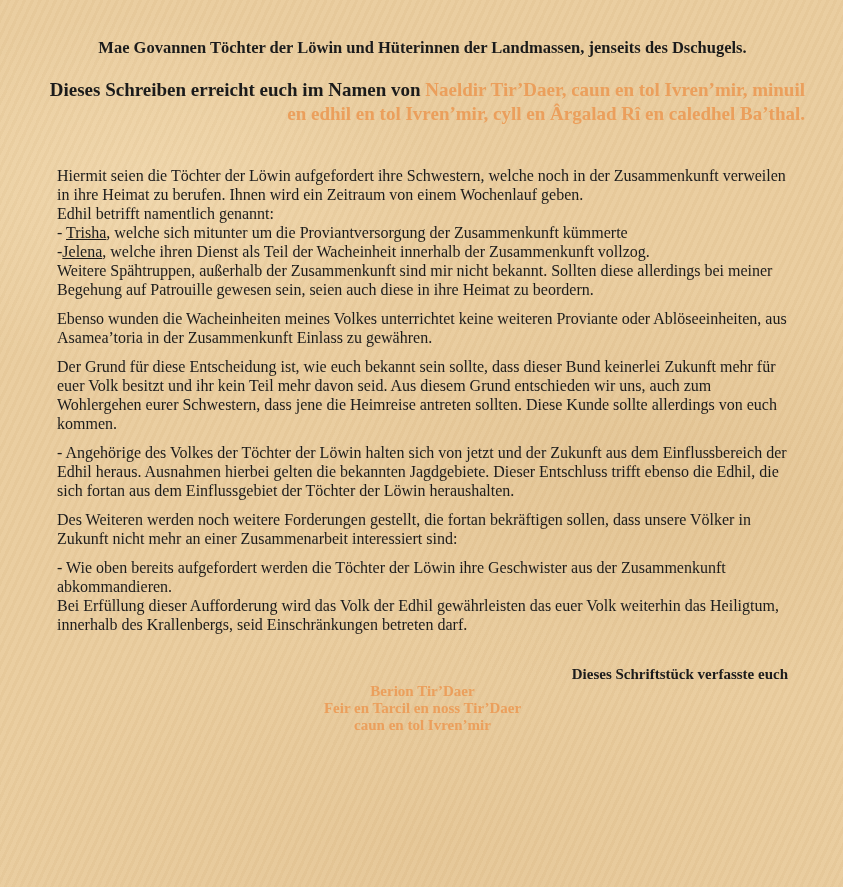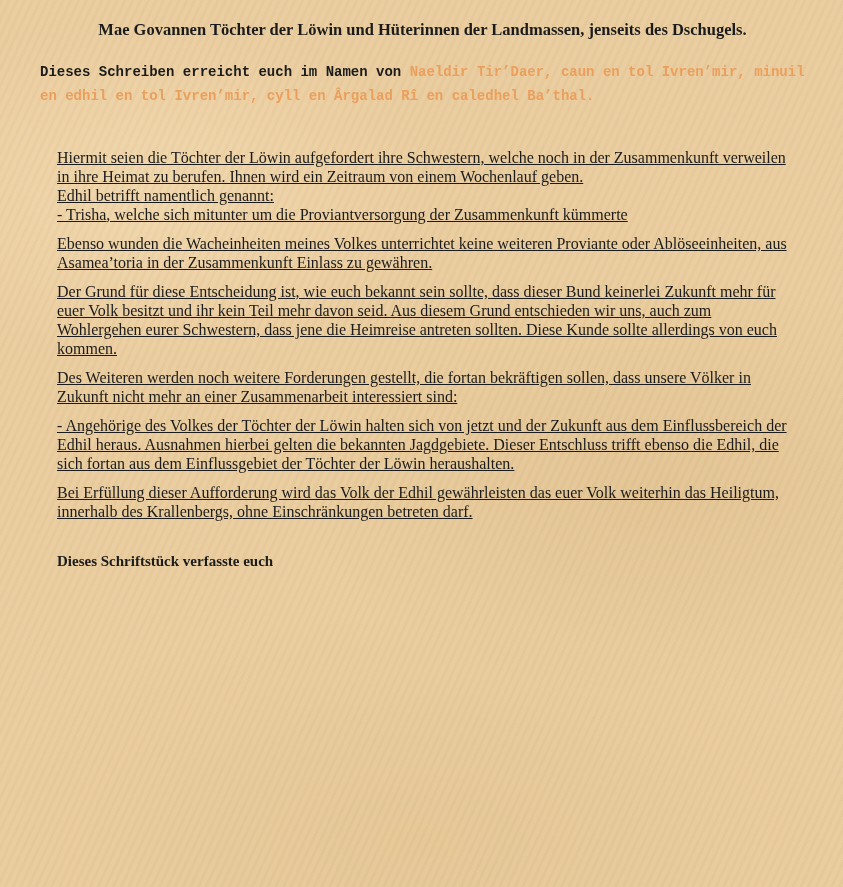--- a/index.html
+++ b/index.html
@@ -21,52 +21,50 @@
         rgba(255, 240, 210, 0.05) 3px, rgba(255, 240, 210, 0.05) 7px),
       radial-gradient(ellipse 420px 260px at 18% 22%, rgba(255, 238, 203, 0.30), rgba(255,238,203,0) 70%),
       radial-gradient(ellipse 500px 300px at 78% 55%, rgba(193, 152, 94, 0.16), rgba(193,152,94,0) 70%),
       radial-gradient(ellipse 600px 300px at 50% 95%, rgba(214, 176, 122, 0.22), rgba(214,176,122,0) 75%);
     font-family: "Liberation Serif", "DejaVu Serif", serif;
     color: var(--ink);
   }
   .doc {
     width: 843px;
     height: 887px;
-    padding: 20px 55px 0 57px;
+    padding: 38px 55px 0 57px;
   }
   .heading1 {
     margin: 0;
     text-align: center;
     font-weight: bold;
     font-size: 16.5px;
     line-height: 20px;
   }
   .heading2 {
     margin: 20px -17px 0 -17px; 
-    text-align: left;
+    text-align: right;
     font-weight: bold;
-    font-size: 14px;
+    font-size: 19px;
     line-height: 24px;
-    font-family: Liberation Mono, monospace;
   }
   .accent-text { color: var(--accent); }
   .letter-body {
     margin-top: 40px;
     width: 731px;
     font-size: 16px;
     line-height: 19px;
-    text-decoration: underline;
   }
   .para { margin: 0 0 10px 0; }
   .para:last-child { margin-bottom: 0; }
   .underline { text-decoration: underline; }
   .letter-footer { margin-top: 32px; }
   .closing {
     margin: 0;
-    text-align: left;
+    text-align: right;
     font-weight: bold;
     font-size: 15px;
     line-height: 17px;
   }
   .sig-line {
     text-align: center;
     font-weight: bold;
     font-size: 15px;
     line-height: 17px;
     color: var(--accent);
@@ -79,38 +77,46 @@
 
   <p class="heading1">Mae Govannen Töchter der Löwin und Hüterinnen der Landmassen, jenseits des Dschugels.</p>
 
   <p class="heading2"><span>Dieses Schreiben erreicht euch im Namen von </span><span class="accent-text">Naeldir Tir’Daer, caun en tol Ivren’mir, minuil en edhil en tol Ivren’mir, cyll en Ârgalad Rî en caledhel Ba’thal.</span></p>
 
   <div class="letter-body">
       <div class="para">
         <div class="line"><span>Hiermit seien die Töchter der Löwin aufgefordert ihre Schwestern, welche noch in der Zusammenkunft verweilen in ihre Heimat zu berufen. Ihnen wird ein Zeitraum von einem Wochenlauf geben.</span></div>
         <div class="line"><span>Edhil betrifft namentlich genannt:</span></div>
         <div class="line"><span>- </span><span class="underline">Trisha</span><span>, welche sich mitunter um die Proviantversorgung der Zusammenkunft kümmerte</span></div>
+        <div class="line"><span>-</span><span class="underline">Jelena</span><span>, welche ihren Dienst als Teil der Wacheinheit innerhalb der Zusammenkunft vollzog.</span></div>
+        <div class="line"><span>Weitere Spähtruppen, außerhalb der Zusammenkunft sind mir nicht bekannt. Sollten diese allerdings bei meiner Begehung auf Patrouille gewesen sein, seien auch diese in ihre Heimat zu beordern.</span></div>
       </div>
       <div class="para">
         <div class="line"><span>Ebenso wunden die Wacheinheiten meines Volkes unterrichtet keine weiteren Proviante oder Ablöseeinheiten, aus Asamea’toria in der Zusammenkunft Einlass zu gewähren.</span></div>
       </div>
       <div class="para">
         <div class="line"><span>Der Grund für diese Entscheidung ist, wie euch bekannt sein sollte, dass dieser Bund keinerlei Zukunft mehr für euer Volk besitzt und ihr kein Teil mehr davon seid. Aus diesem Grund entschieden wir uns, auch zum Wohlergehen eurer Schwestern, dass jene die Heimreise antreten sollten. Diese Kunde sollte allerdings von euch kommen.</span></div>
       </div>
       <div class="para">
-        <div class="line"><span>Des Weiteren werden noch weitere Forderungen gestellt, die fortan bekräftigen sollen, dass unsere Völker in Zukunft nicht mehr an einer Zusammenarbeit interessiert sind:</span></div>
+        <div class="line"><span>- Angehörige des Volkes der Töchter der Löwin halten sich von jetzt und der Zukunft aus dem Einflussbereich der Edhil heraus. Ausnahmen hierbei gelten die bekannten Jagdgebiete. Dieser Entschluss trifft ebenso die Edhil, die sich fortan aus dem Einflussgebiet der Töchter der Löwin heraushalten.</span></div>
       </div>
       <div class="para">
-        <div class="line"><span>- Angehörige des Volkes der Töchter der Löwin halten sich von jetzt und der Zukunft aus dem Einflussbereich der Edhil heraus. Ausnahmen hierbei gelten die bekannten Jagdgebiete. Dieser Entschluss trifft ebenso die Edhil, die sich fortan aus dem Einflussgebiet der Töchter der Löwin heraushalten.</span></div>
+        <div class="line"><span>Des Weiteren werden noch weitere Forderungen gestellt, die fortan bekräftigen sollen, dass unsere Völker in Zukunft nicht mehr an einer Zusammenarbeit interessiert sind:</span></div>
       </div>
       <div class="para">
       </div>
       <div class="para">
-        <div class="line"><span>Bei Erfüllung dieser Aufforderung wird das Volk der Edhil gewährleisten das euer Volk weiterhin das Heiligtum, innerhalb des Krallenbergs, ohne Einschränkungen betreten darf.</span></div>
+        <div class="line"><span>- Wie oben bereits aufgefordert werden die Töchter der Löwin ihre Geschwister aus der Zusammenkunft abkommandieren.</span></div>
+        <div class="line"><span>Bei Erfüllung dieser Aufforderung wird das Volk der Edhil gewährleisten das euer Volk weiterhin das Heiligtum, innerhalb des Krallenbergs, seid Einschränkungen betreten darf.</span></div>
       </div>
     </div>
 
   <div class="letter-footer">
     <p class="closing">Dieses Schriftstück verfasste euch</p>
+    <div id="signatories">
+        <div class="sig-line">Berion Tir’Daer</div>
+        <div class="sig-line">Feir en Tarcil en noss Tir’Daer</div>
+        <div class="sig-line">caun en tol Ivren’mir</div>
+      </div>
 
   </div>
 
 </div>
 
 </body></html>

